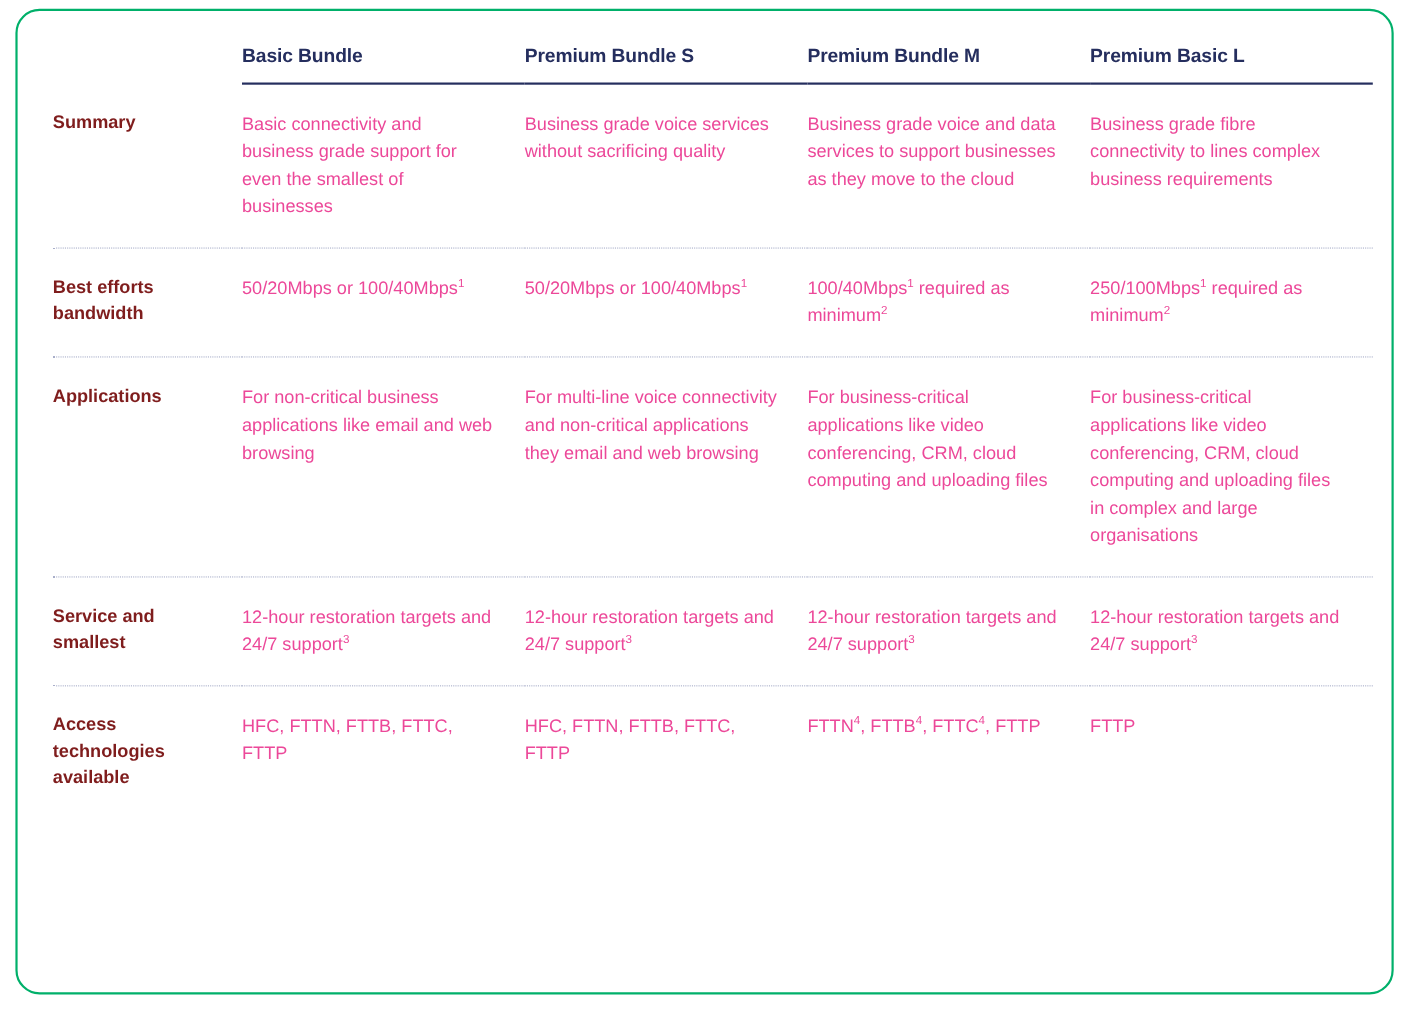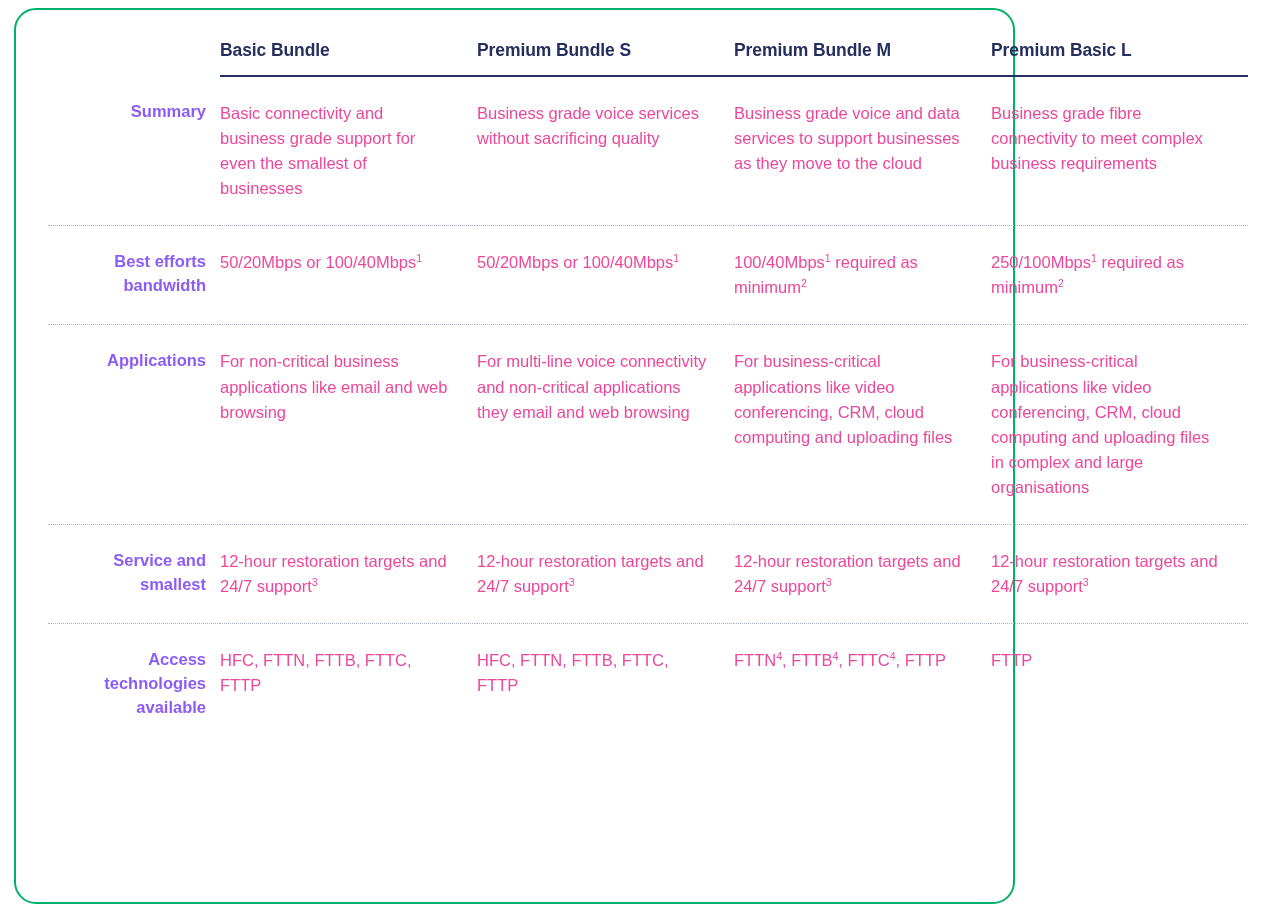--- a/index.html
+++ b/index.html
@@ -12,21 +12,21 @@
     width: 1280px;
     height: 919px;
     font-family: "Liberation Sans", sans-serif;
     -webkit-font-smoothing: antialiased;
   }
 
   .frame {
     position: absolute;
     left: 14px;
     top: 8px;
-    width: 1001px;
+    width: 1253px;
     height: 896px;
     border: 2px solid #00b06a;
     border-radius: 22px;
     box-sizing: border-box;
     background: #ffffff;
   }
 
   .table {
     position: absolute;
     left: 32px;
@@ -62,24 +62,23 @@
     font-size: 16.5px;
     line-height: 1.52;
     color: #ec4899;
     border-bottom: 1px dotted #a8aec9;
   }
   tbody tr:last-child td {
     border-bottom: none;
   }
   tbody td.rowlabel {
     font-weight: bold;
-    color: #8b5cf6;
+    color: #7f1d1d;
     padding-right: 14px;
     line-height: 1.45;
-    text-align: right;
   }
 
   sup {
     font-size: 0.64em;
     line-height: 0;
     vertical-align: super;
   }
 
   .pad-bottom td { padding-bottom: 46px; }
 </style>
@@ -107,21 +106,21 @@
       </tr>
     </thead>
 
     <tbody>
 
       <tr>
         <td class="rowlabel">Summary</td>
         <td>Basic connectivity and business grade support for even the smallest of businesses</td>
         <td>Business grade voice services without sacrificing quality</td>
         <td>Business grade voice and data services to support businesses as they move to the cloud</td>
-        <td>Business grade fibre connectivity to meet complex business requirements</td>
+        <td>Business grade fibre connectivity to lines complex business requirements</td>
       </tr>
 
 
       <tr>
         <td class="rowlabel">Best efforts bandwidth</td>
         <td>50/20Mbps or 100/40Mbps<sup>1</sup></td>
         <td>50/20Mbps or 100/40Mbps<sup>1</sup></td>
         <td>100/40Mbps<sup>1</sup> required as minimum<sup>2</sup></td>
         <td>250/100Mbps<sup>1</sup> required as minimum<sup>2</sup></td>
       </tr>

